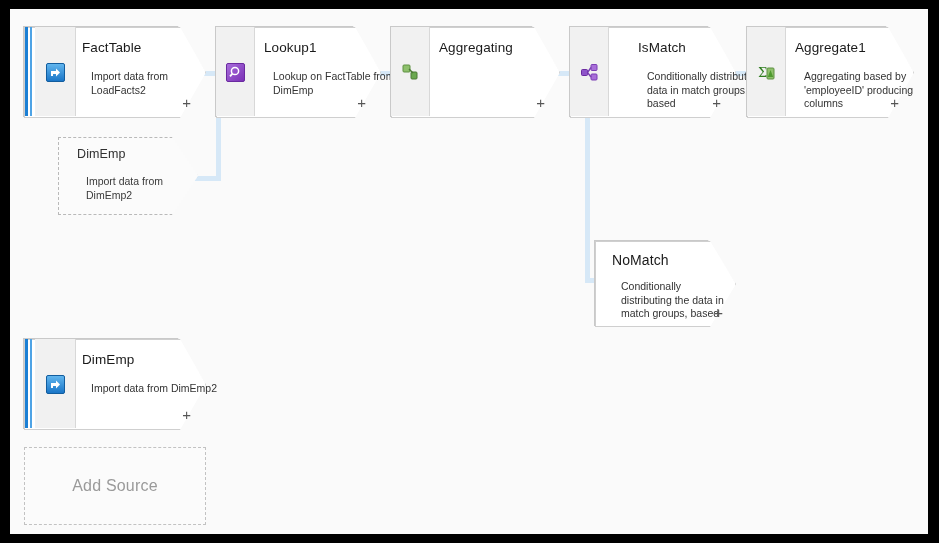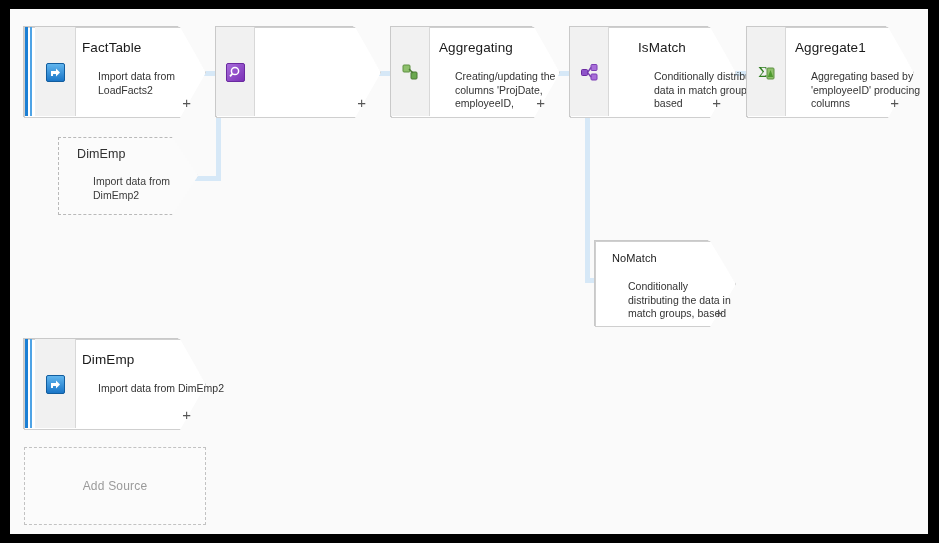--- a/index.html
+++ b/index.html
@@ -47,32 +47,32 @@
   .gutter.tr{left:0;width:38px;}
 
   .icon{position:absolute;width:19px;height:19px;border-radius:2px;}
   .gutter.src .icon{left:11px;top:calc(50% - 9px);}
   .gutter.tr  .icon{left:10px;top:calc(50% - 9px);}
 
   
   .body{position:absolute;top:0;height:100%;}
   .title{position:absolute;top:13px;left:0;font-size:13.5px;color:#1a1a1a;
          letter-spacing:.1px;white-space:nowrap;}
-  .desc{position:absolute;top:43px;left:16px;font-size:10.5px;color:#333;
+  .desc{position:absolute;top:43px;left:9px;font-size:10.5px;color:#333;
         line-height:13.5px;width:132px;}
 
   .plus{position:absolute;font-size:15px;color:#555;line-height:1;}
   .ghost .shape{background:#fbfbfb;border:1px dashed #b9b9b9;}
   .ghost .title{color:#303030;}
   .ghost .desc{color:#3a3a3a;}
 
   
   .addsrc{position:absolute;box-sizing:border-box;border:1px dashed #c2c2c2;
           background:#fbfbfb;display:flex;align-items:center;justify-content:center;}
-  .addsrc span{font-size:12px;color:#9a9a9a;letter-spacing:.2px;}
+  .addsrc span{font-size:16px;color:#9a9a9a;letter-spacing:.2px;}
 </style>
 </head>
 <body>
 
 <div id="frame">
   <div id="canvas">
 
     <div class="wire wire-h" style="left:186px;top:62px;width:26px;"></div>
 
     <div class="wire wire-h" style="left:362px;top:62px;width:25px;"></div>
@@ -127,38 +127,41 @@
               <stop offset="0" stop-color="#a96fdc"></stop>
                   <stop offset="1" stop-color="#7a2fb5"></stop>
             </linearGradient>
               </defs>
             <rect x="0.5" y="0.5" width="18" height="18" rx="1.5" fill="url(#gp1)" stroke="#6a2aa0"></rect>
             <circle cx="9" cy="8" r="3.6" fill="none" stroke="#ffffff" stroke-width="1.5"></circle>
             <line x1="6.4" y1="10.7" x2="4" y2="13.4" stroke="#ffffff" stroke-width="1.8"></line>
           </svg>
         </div>
       </div>
+      <div class="body" style="left:48px;width:112px;">
+        <div class="title">Lookup1</div>
+        <div class="desc">Lookup on FactTable from DimEmp</div>
+      </div>
       <div class="plus" style="right:13px;bottom:6px;">+</div>
     </div>
 
     <div class="node" style="left:381px;top:18px;width:167px;height:89px;">
       <div class="outline"></div>
       <div class="shape"></div>
       <div class="gutter tr">
         <div class="icon">
           <svg width="19" height="19" viewBox="0 0 19 19">
             <rect x="2" y="2" width="7" height="7" rx="1" fill="#8ec06c" stroke="#5f9142"></rect>
             <rect x="10" y="9" width="6" height="7" rx="1" fill="#6aa84f" stroke="#4b7a34"></rect>
             <path d="M8 6 L12 10" stroke="#4b7a34" stroke-width="1.4" fill="none"></path>
           </svg>
         </div>
       </div>
       <div class="body" style="left:48px;width:118px;">
         <div class="title">Aggregating</div>
-        <div class="desc">Creating/updating the columns 'ProjDate, employeeID,</div>
       </div>
       <div class="plus" style="right:13px;bottom:6px;">+</div>
     </div>
 
     <div class="node" style="left:560px;top:18px;width:164px;height:89px;">
       <div class="outline"></div>
       <div class="shape"></div>
       <div class="gutter tr">
         <div class="icon">
           <svg width="19" height="19" viewBox="0 0 19 19">
@@ -200,21 +203,21 @@
       <div class="body" style="left:19px;width:110px;">
         <div class="title" style="top:10px;font-size:12.5px;">DimEmp</div>
         <div class="desc" style="top:38px;width:104px;">Import data from DimEmp2</div>
       </div>
     </div>
 
     <div class="node" style="left:585px;top:232px;width:139px;height:84px;">
       <div class="outline"></div>
       <div class="shape"></div>
       <div class="body" style="left:17px;width:112px;">
-        <div class="title" style="top:11px;font-size:11px;">NoMatch</div>
+        <div class="title" style="top:11px;font-size:14px;">NoMatch</div>
         <div class="desc" style="top:39px;width:108px;">Conditionally distributing the data in match groups, based</div>
       </div>
       <div class="plus" style="right:11px;bottom:5px;">+</div>
     </div>
 
     <div class="node" style="left:14px;top:330px;width:180px;height:89px;">
       <div class="outline"></div>
       <div class="shape"></div>
       <div class="srcbars">
           <i class="b1"></i>

